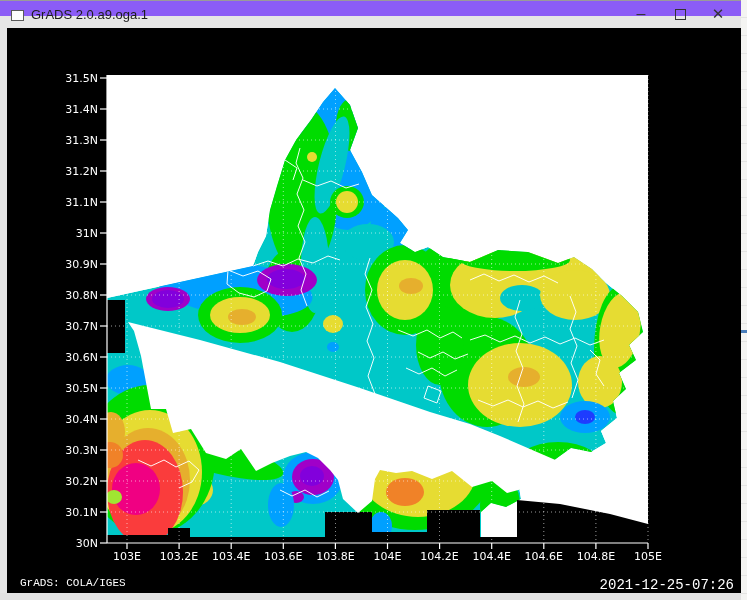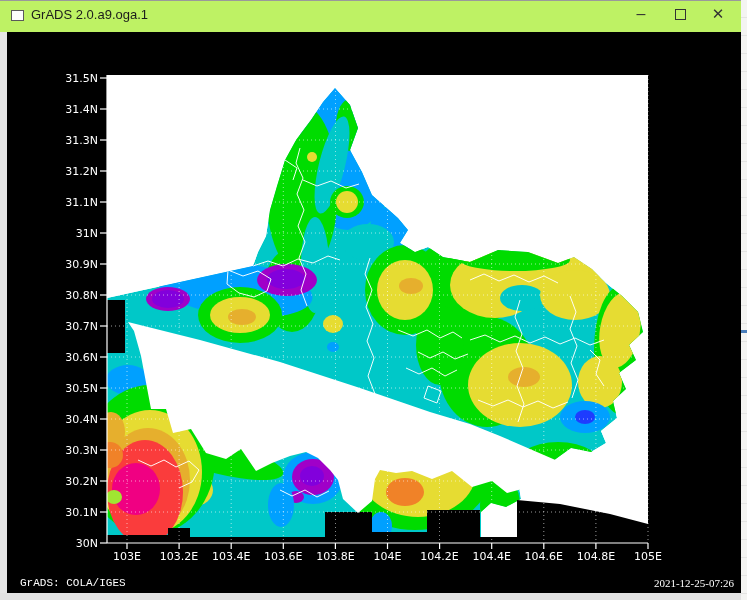--- a/index.html
+++ b/index.html
@@ -1,21 +1,21 @@
 <!DOCTYPE html>
 <html><head>
 <meta charset="utf-8">
 <style>
   html,body{margin:0;padding:0;background:#c9c9c9;}
   .window{
     position:relative;width:747px;height:600px;overflow:hidden;
     background:#e6e6e6;font-family:"Liberation Sans", sans-serif;
   }
   .titlebar{
-    position:absolute;left:0;top:0;width:741px;height:32px;background:#bef264;
+    position:absolute;left:0;top:0;width:741px;height:16px;background:#8b5cf6;
     border-top:1px solid #9a9a9a;box-sizing:border-box;display:flex;align-items:center;
   }
   .win-icon{
     position:absolute;left:11px;top:9px;width:13px;height:11px;background:#fdfdfd;
     border:1px solid #5a5a5a;box-sizing:border-box;
   }
   .title-text{
     position:absolute;left:31px;top:6px;font-size:13px;color:#1c1c1c;white-space:nowrap;
   }
   .winbtn{
@@ -29,21 +29,21 @@
   .canvas{
     position:absolute;left:7px;top:28px;width:734px;height:565px;background:#000000;
   }
   .plot-svg{position:absolute;left:0;top:0;}
   .status-left{
     position:absolute;left:20px;top:577px;color:#ffffff;
     font-family:Liberation Mono, monospace;font-size:11px;white-space:nowrap;
   }
   .status-right{
     position:absolute;right:13px;top:577px;color:#ffffff;
-    font-family:Liberation Serif, serif;font-size:11px;white-space:nowrap;text-align:right;
+    font-family:Liberation Mono, monospace;font-size:14px;white-space:nowrap;text-align:right;
   }
   
   .bg-window-edge{
     position:absolute;left:741px;top:0;width:6px;height:600px;
     background:repeating-linear-gradient(to bottom,#f4f4f2 0px,#f4f4f2 17px,#d4d4d4 18px);
   }
   .bg-window-blueline{position:absolute;left:741px;top:330px;width:6px;height:3px;background:#4a7ebb;}
   .frame-bottom{position:absolute;left:0;top:593px;width:741px;height:7px;background:#e2e2e2;}
 </style>
 </head>

